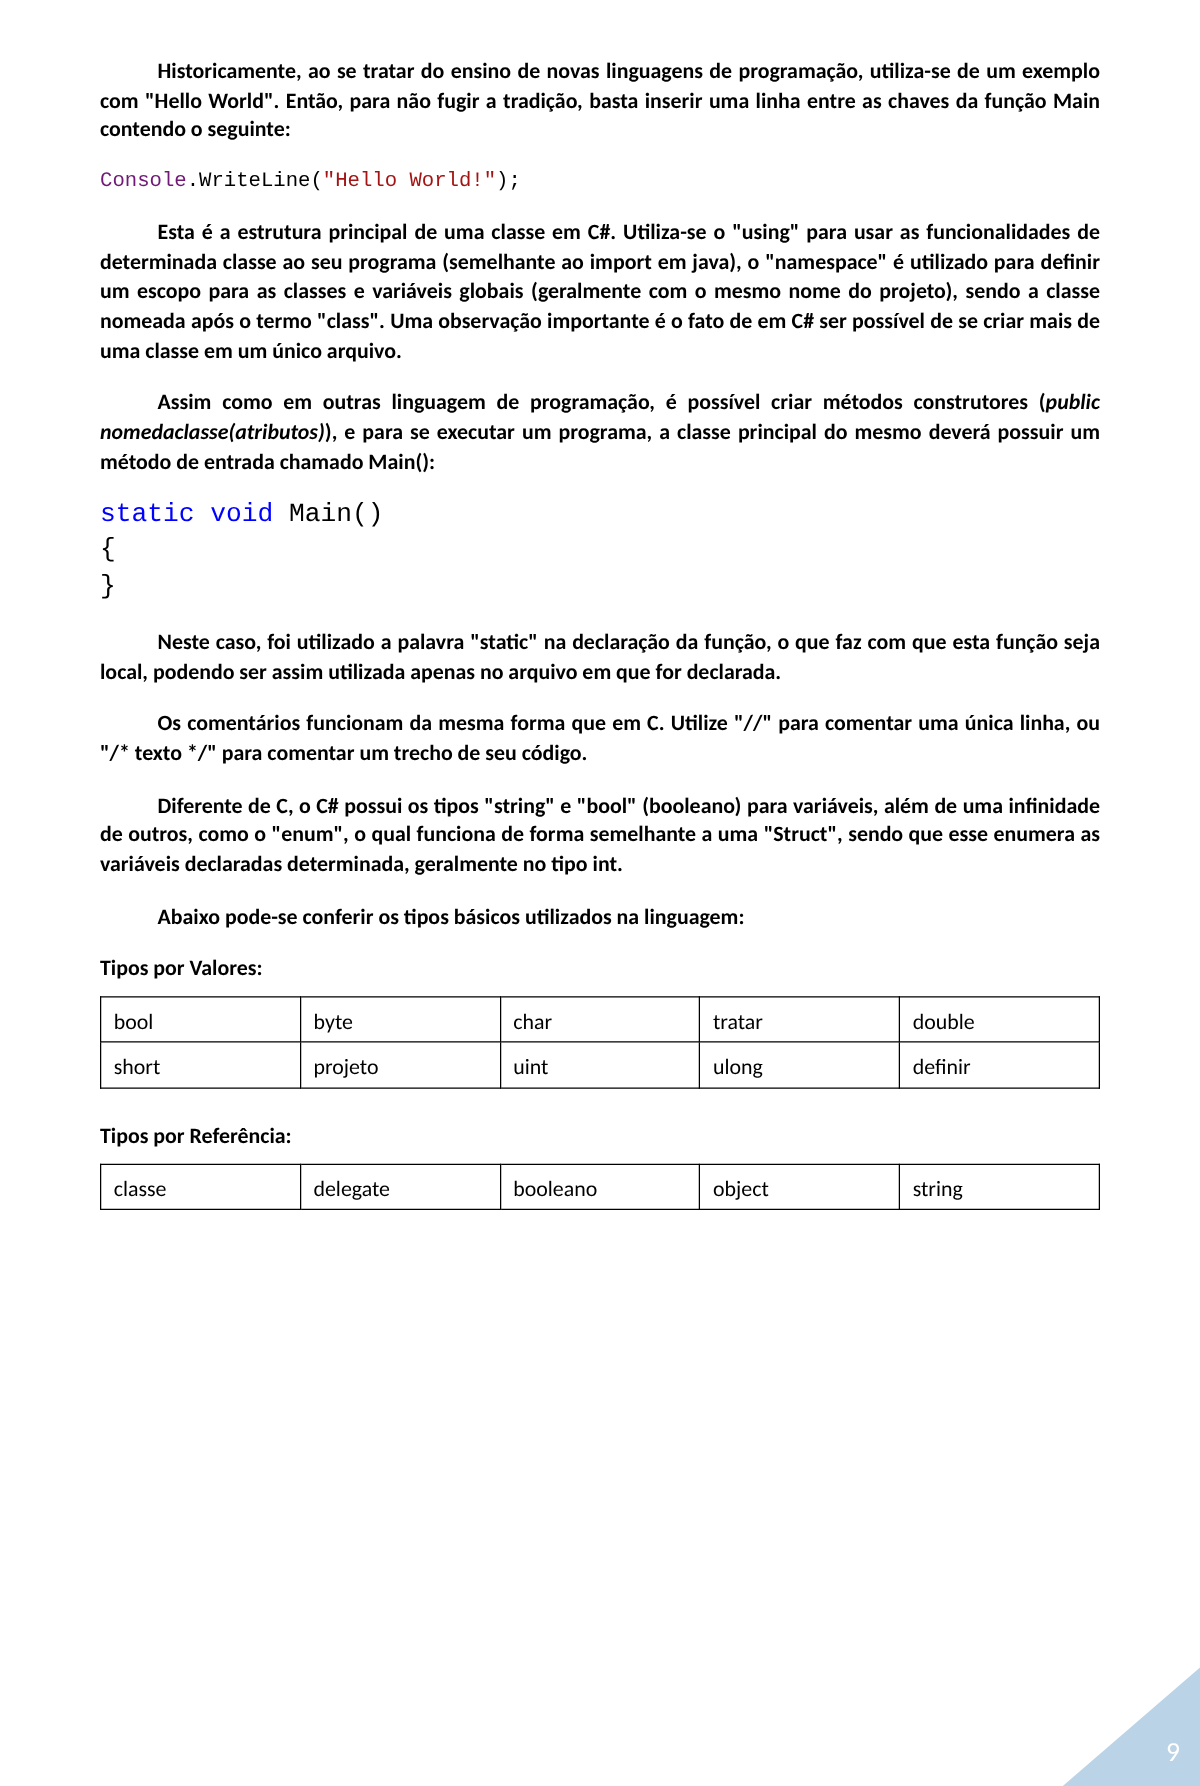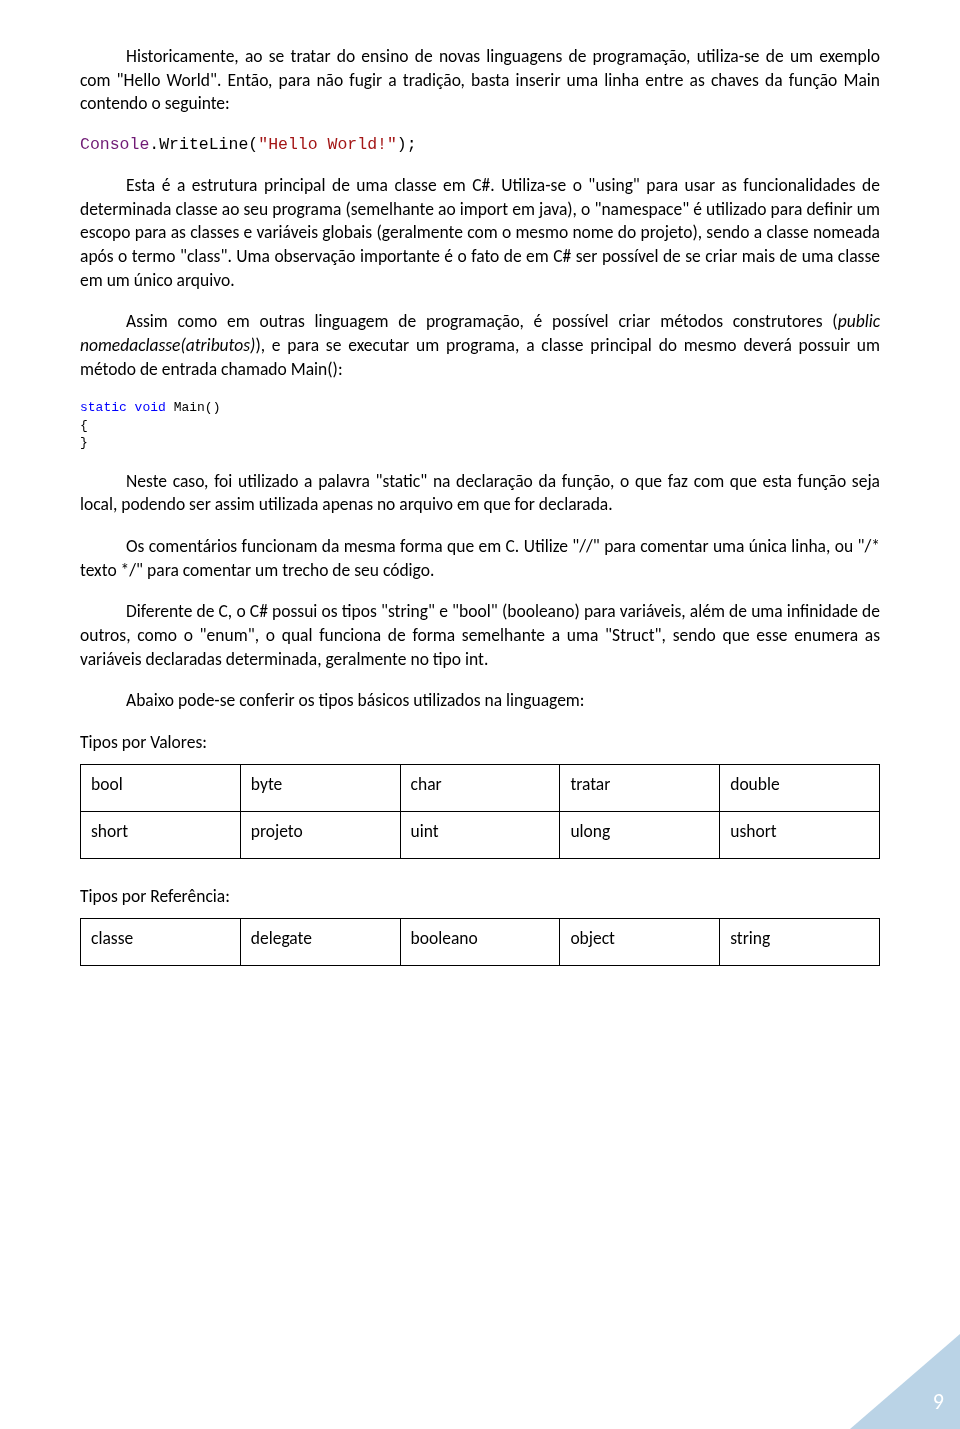--- a/index.html
+++ b/index.html
@@ -14,56 +14,57 @@
       font-family: Calibri, Arial, sans-serif;
       font-size: 17.5px;
       line-height: 1.35;
       color: #000;
       position: relative;
       padding: 45px 80px 0 80px;
     }
     p.body-text {
       text-align: justify;
       margin-bottom: 18px;
+      font-weight: bold;
     }
     p.body-text .indent {
       display: inline-block;
       width: 46px;
     }
     .code-line {
       font-family: Consolas, "Courier New", monospace;
       font-size: 16.5px;
       margin-bottom: 18px;
       white-space: pre;
     }
     .code-block {
       font-family: Consolas, "Courier New", monospace;
-      font-size: 13px;
+      font-size: 21px;
       line-height: 1.35;
       margin-bottom: 18px;
       white-space: pre;
     }
     .kw-teal { color: #701a75; }
     .kw-blue { color: #0000ff; }
     .kw-str  { color: #a31515; }
     .italic { font-style: italic; }
     .section-label {
-      font-weight: normal;
+      font-weight: bold;
       margin-top: 8px;
       margin-bottom: 10px;
     }
     table.types {
       width: 100%;
       border-collapse: collapse;
       margin-bottom: 26px;
       font-size: 17.5px;
     }
     table.types td {
       border: 1px solid #000;
-      padding: 8px 10px 14px 10px;
+      padding: 8px 10px 4px 10px;
       width: 20%;
       vertical-align: top;
     }
     .page-corner {
       position: absolute;
       right: 0;
       bottom: 0;
       width: 0;
       height: 0;
       border-left: 110px solid transparent;
@@ -110,21 +111,21 @@
     <td>byte</td>
     <td>char</td>
     <td>tratar</td>
     <td>double</td>
   </tr>
   <tr>
     <td>short</td>
     <td>projeto</td>
     <td>uint</td>
     <td>ulong</td>
-    <td>ushort</td>
+    <td>definir</td>
   </tr>
 </tbody>
   </table>
 
 <p class="section-label">Tipos por Referência:</p>
 
 <table class="types">
   <tbody>
       <tr>
     <td>classe</td>

